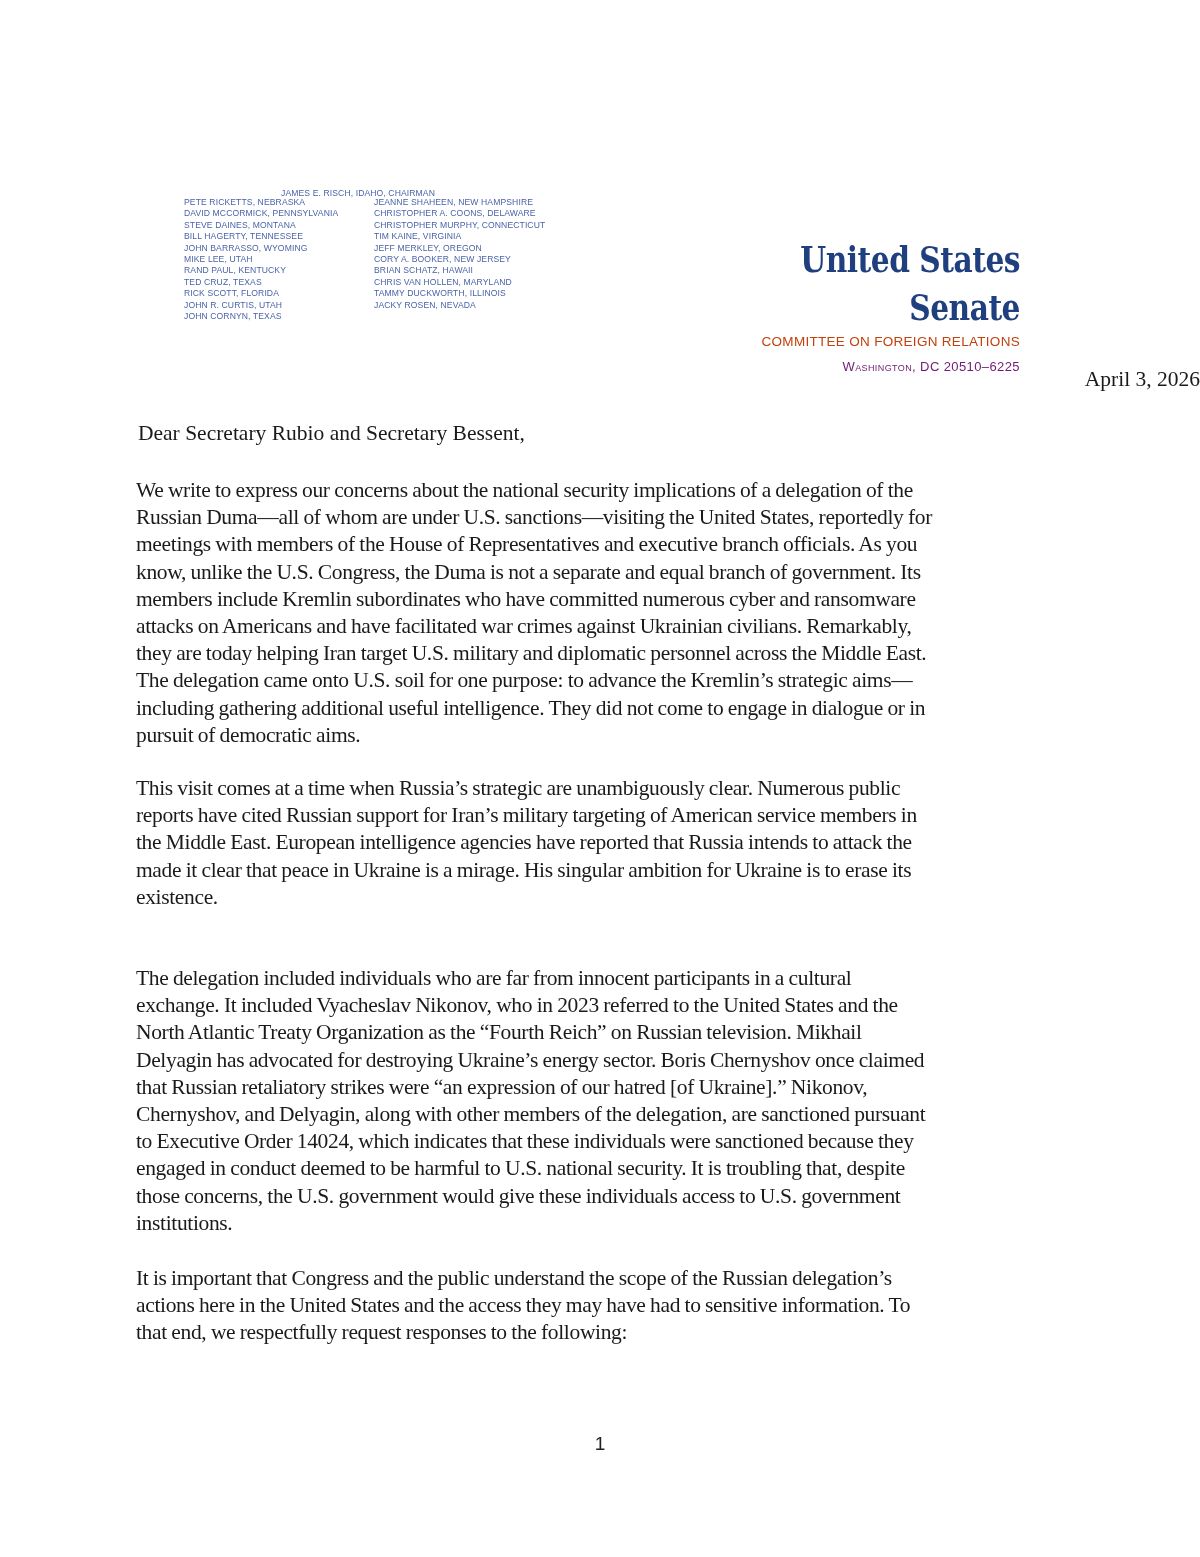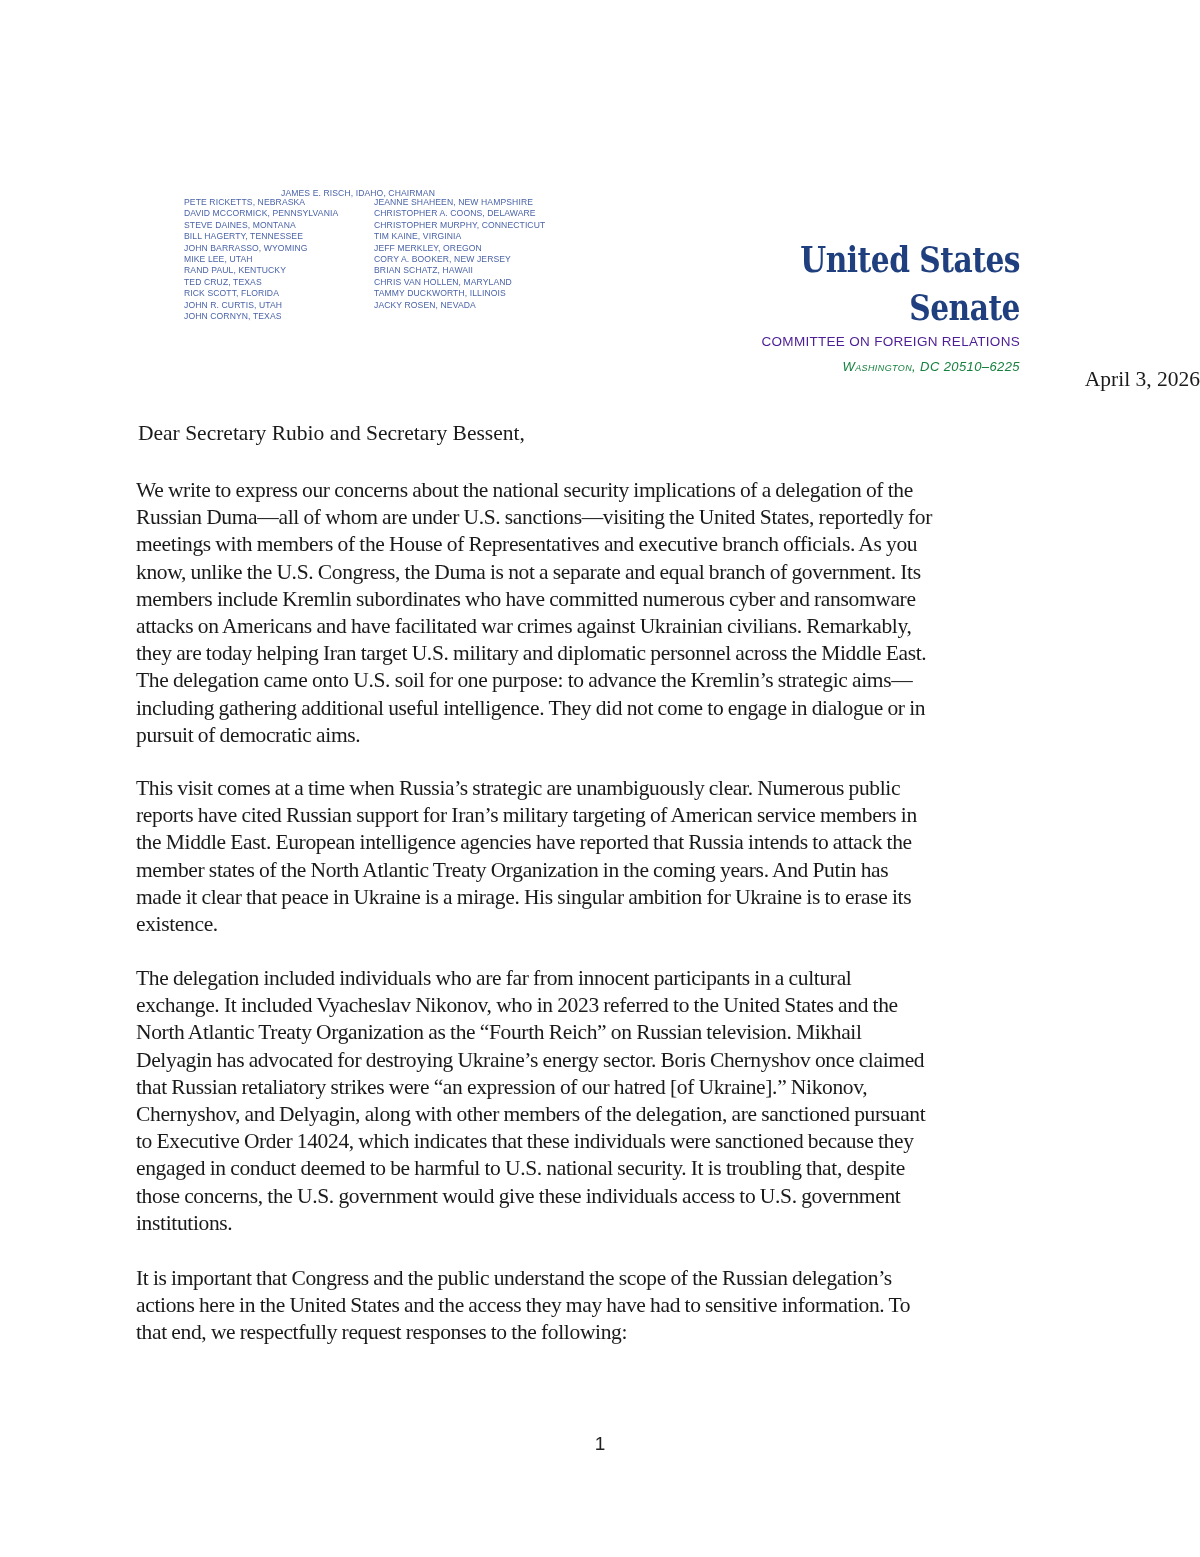--- a/index.html
+++ b/index.html
@@ -57,31 +57,30 @@
       color: #1f3f7f;
       letter-spacing: -0.5px;
       line-height: 44px;
       transform: scaleY(1.1);
       font-stretch: condensed;
     }
     .committee {
       margin-top: 6px;
       font-family: "Liberation Sans", sans-serif;
       font-size: 13.5px;
-      color: #4c1d95;
+      color: #c2410c;
       letter-spacing: 0.3px;
     }
     .address {
       margin-top: 10px;
       font-family: "Liberation Sans", sans-serif;
       font-size: 13px;
-      color: #15803d;
+      color: #701a75;
       font-variant: small-caps;
       letter-spacing: 0.4px;
-      font-style: italic;
     }
 
     .date {
       position: absolute;
       left: 0;
       width: 1200px;
       top: 367px;
       text-align: right;
       font-size: 21.5px;
     }
@@ -172,21 +171,20 @@
     <span class="line">attacks on Americans and have facilitated war crimes against Ukrainian civilians.  Remarkably,</span>
     <span class="line">they are today helping Iran target U.S. military and diplomatic personnel across the Middle East.</span>
     <span class="line">The delegation came onto U.S. soil for one purpose: to advance the Kremlin’s strategic aims—</span>
     <span class="line">including gathering additional useful intelligence.  They did not come to engage in dialogue or in</span>
     <span class="line">pursuit of democratic aims.</span>
   </div>
 <div class="body-text" id="p2">
     <span class="line">This visit comes at a time when Russia’s strategic are unambiguously clear.  Numerous public</span>
     <span class="line">reports have cited Russian support for Iran’s military targeting of American service members in</span>
     <span class="line">the Middle East.  European intelligence agencies have reported that Russia intends to attack the</span>
-    <span class="line">member states of the North Atlantic Treaty Organization in the coming years.  And Putin has</span>
     <span class="line">made it clear that peace in Ukraine is a mirage.  His singular ambition for Ukraine is to erase its</span>
     <span class="line">existence.</span>
   </div>
 <div class="body-text" id="p3">
     <span class="line">The delegation included individuals who are far from innocent participants in a cultural</span>
     <span class="line">exchange.  It included Vyacheslav Nikonov, who in 2023 referred to the United States and the</span>
     <span class="line">North Atlantic Treaty Organization as the “Fourth Reich” on Russian television.  Mikhail</span>
     <span class="line">Delyagin has advocated for destroying Ukraine’s energy sector.  Boris Chernyshov once claimed</span>
     <span class="line">that Russian retaliatory strikes were “an expression of our hatred [of Ukraine].”  Nikonov,</span>
     <span class="line">Chernyshov, and Delyagin, along with other members of the delegation, are sanctioned pursuant</span>

